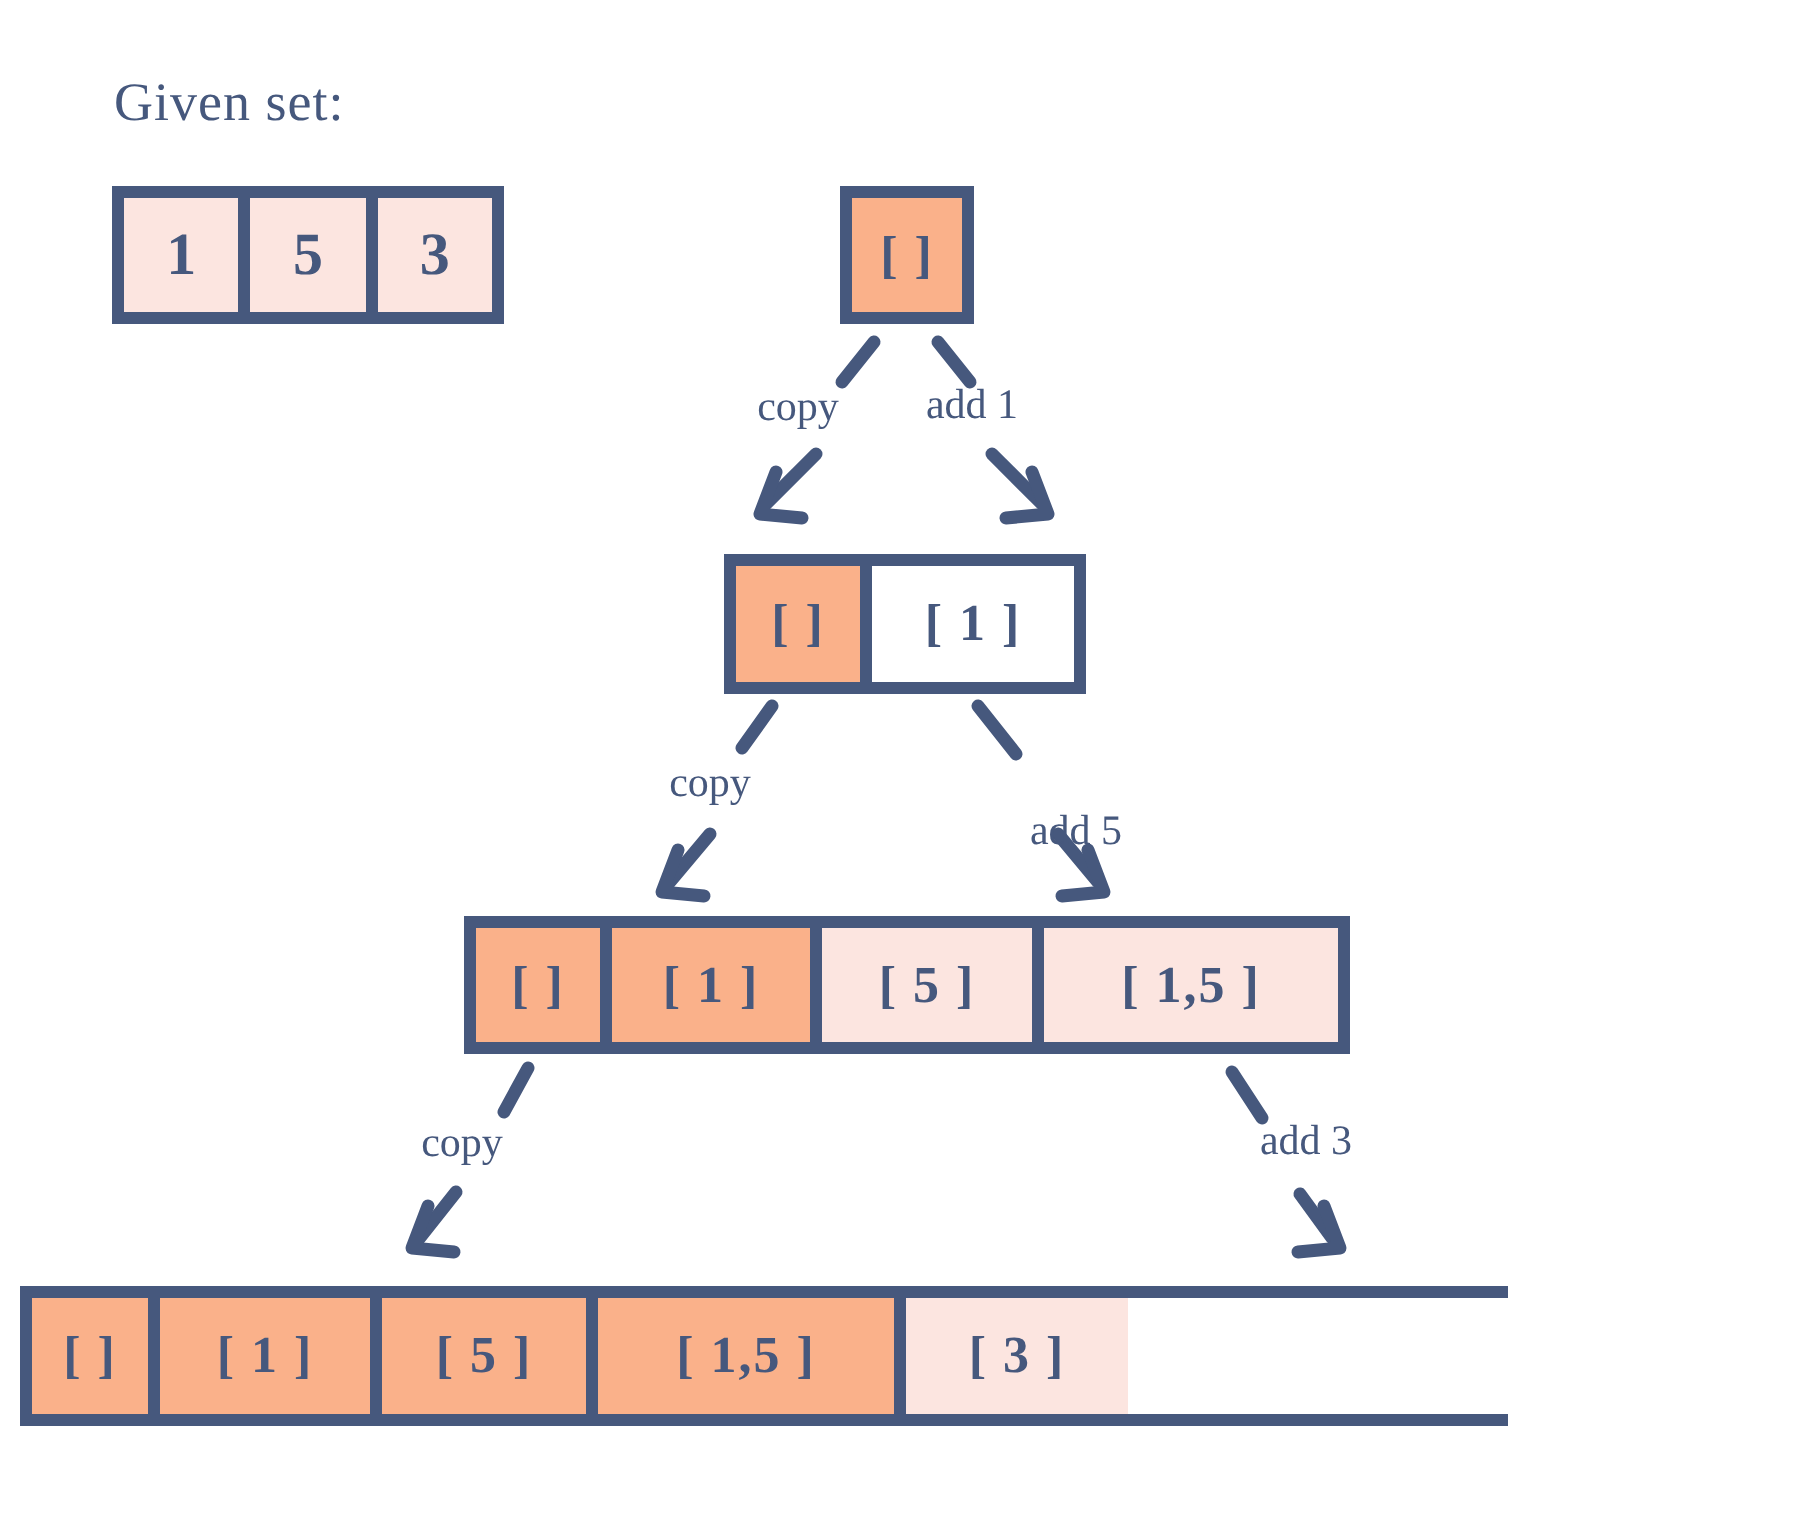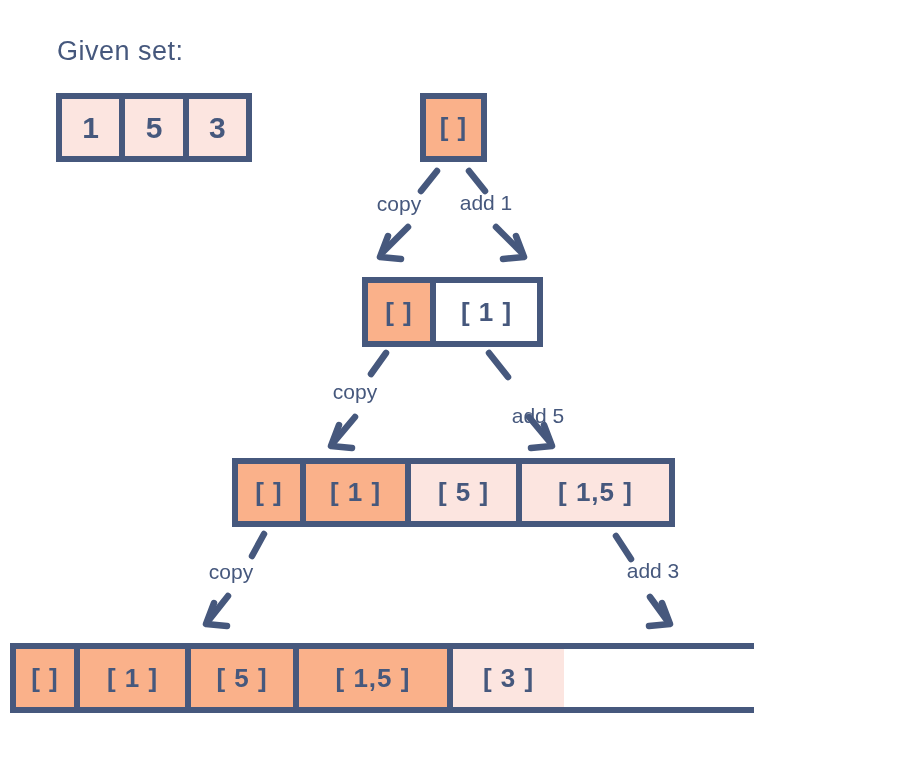--- a/index.html
+++ b/index.html
@@ -1,21 +1,21 @@
 <!DOCTYPE html>
 <html style="--orange: #FAB18A; --pink: #FCE5E0; --white: #FFFFFF; --ink: #46587D; --paper: #FFFFFF;"><head>
 <meta charset="utf-8">
 <style>
   html, body { margin: 0; padding: 0; background: #ffffff; }
   .canvas {
     position: relative;
     width: 754px;
     height: 766px;
     background: var(--paper, #ffffff);
-    font-family: Liberation Sans, sans-serif;
+    font-family: Liberation Serif, serif;
     color: var(--ink, #46587D);
     overflow: hidden;
   }
   .arrows {
     position: absolute;
     left: 0; top: 0;
     width: 907px; height: 766px;
     pointer-events: none;
   }
   .arrows path {

